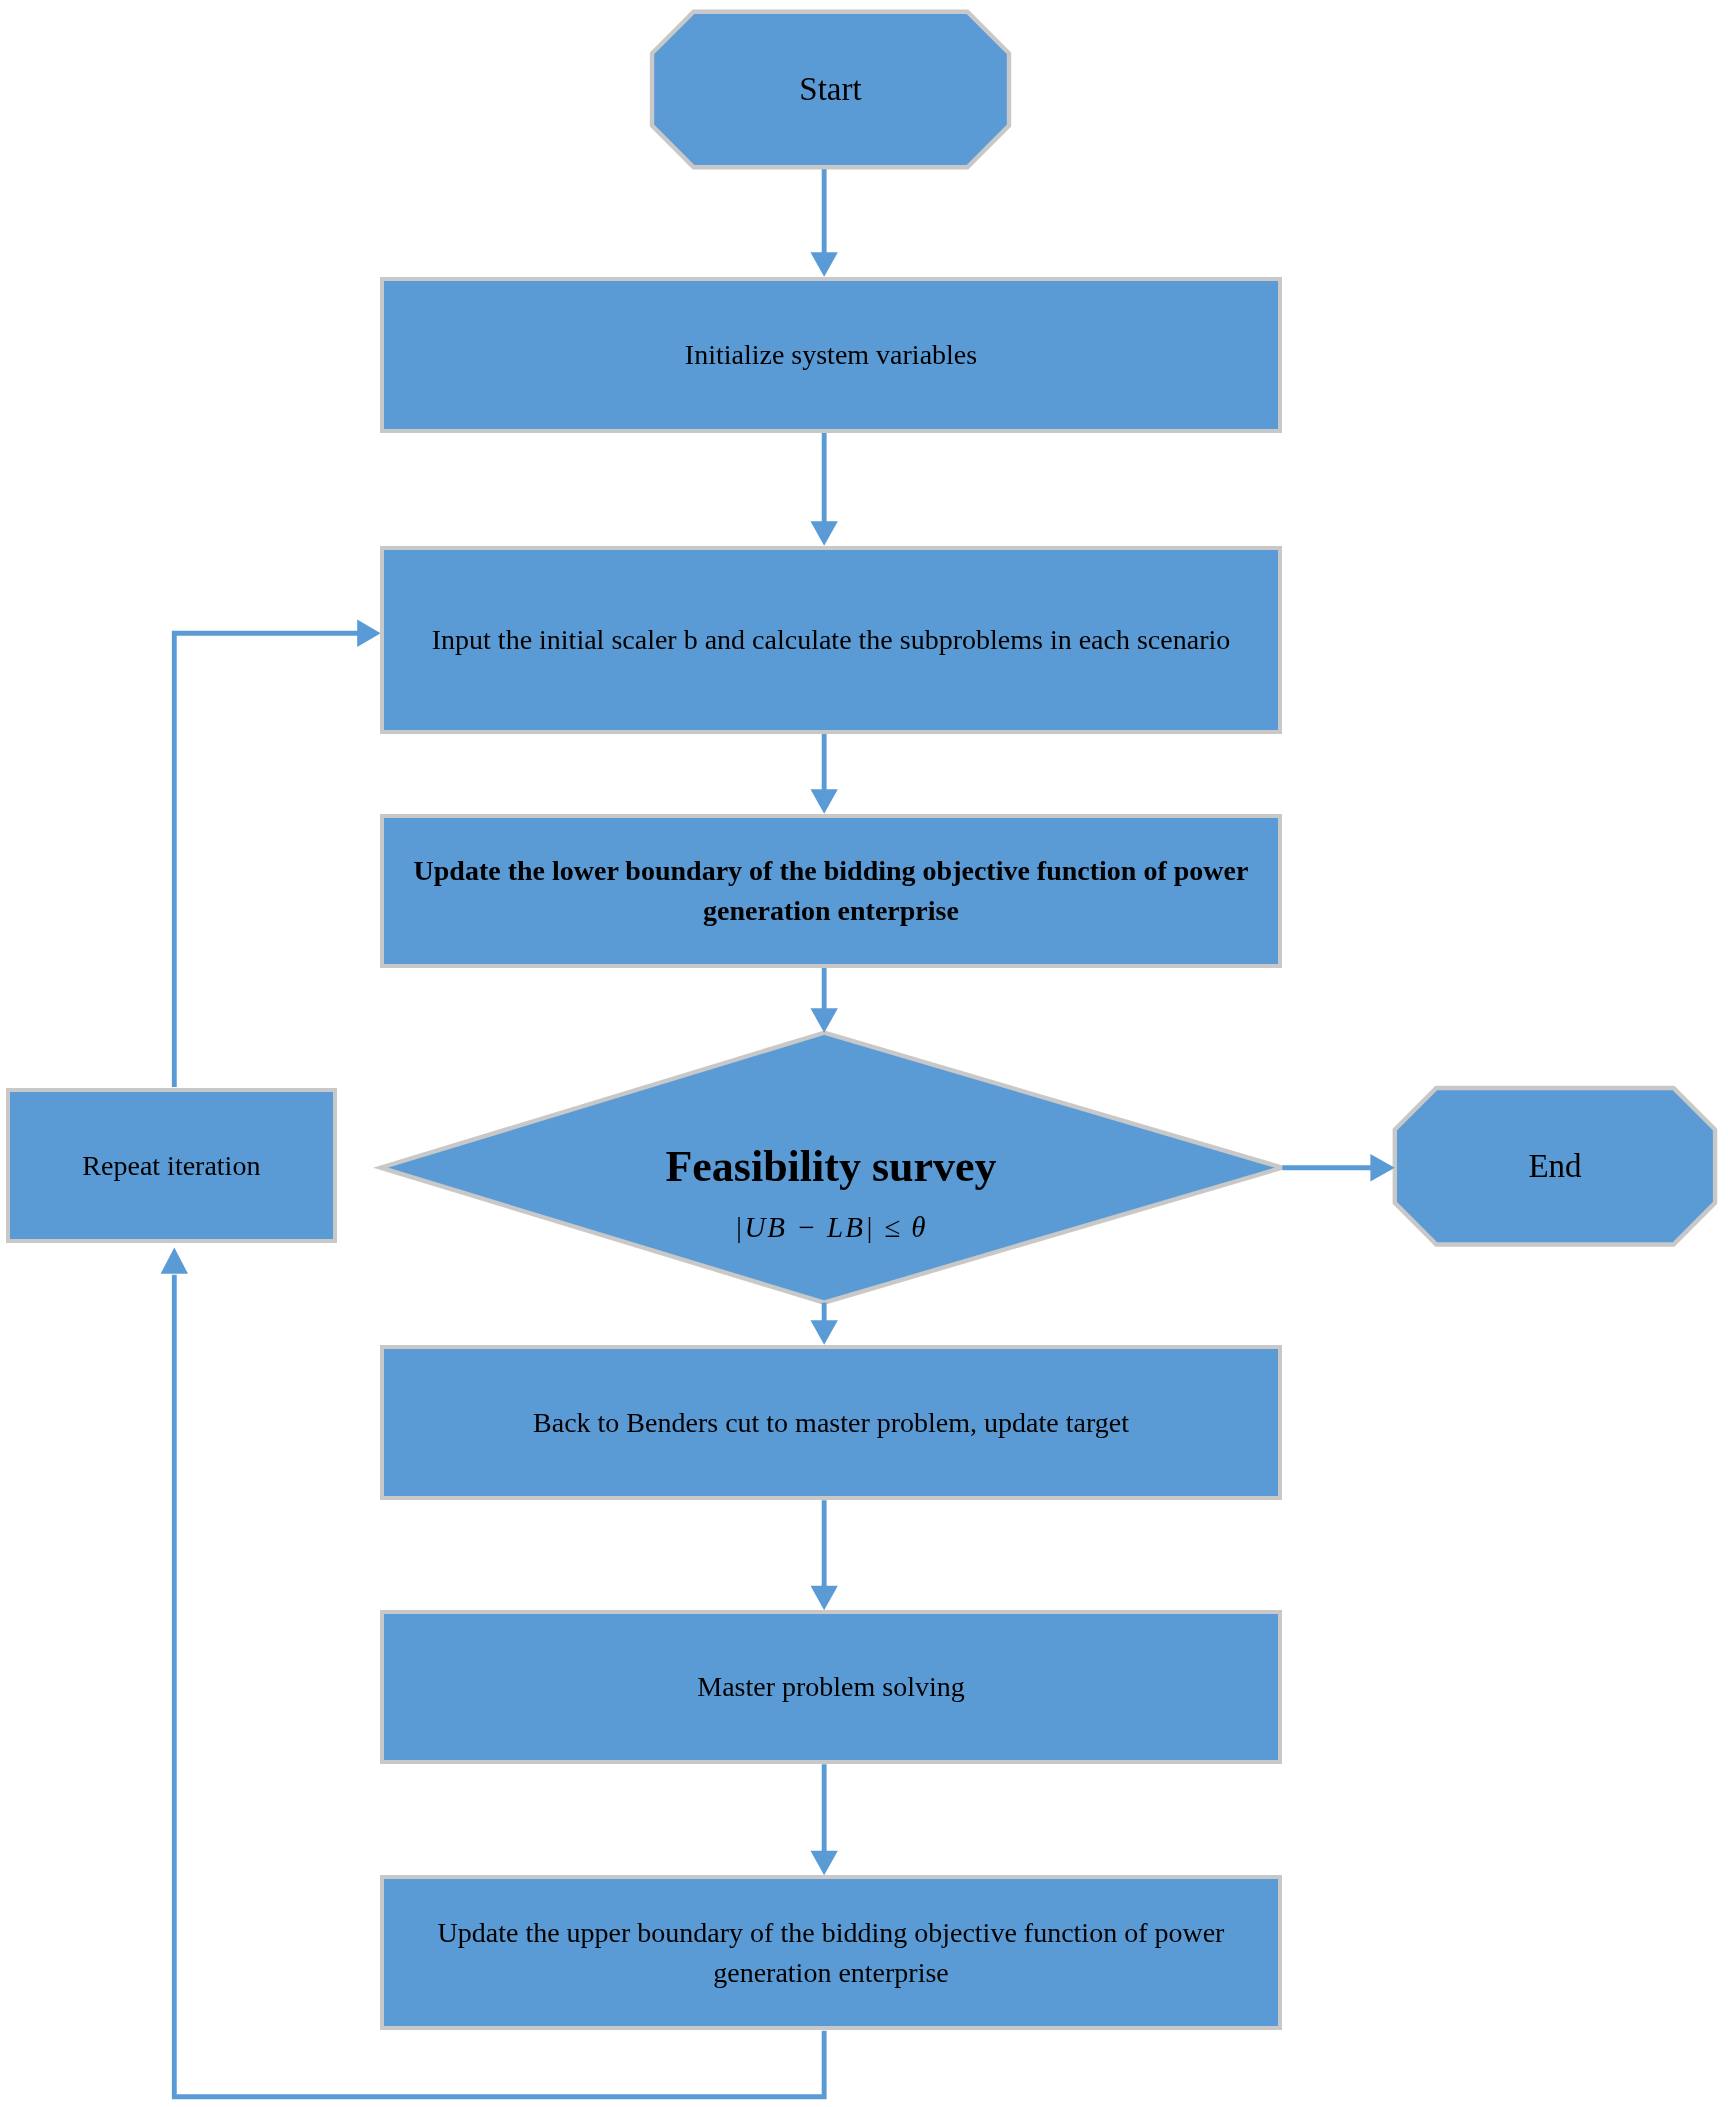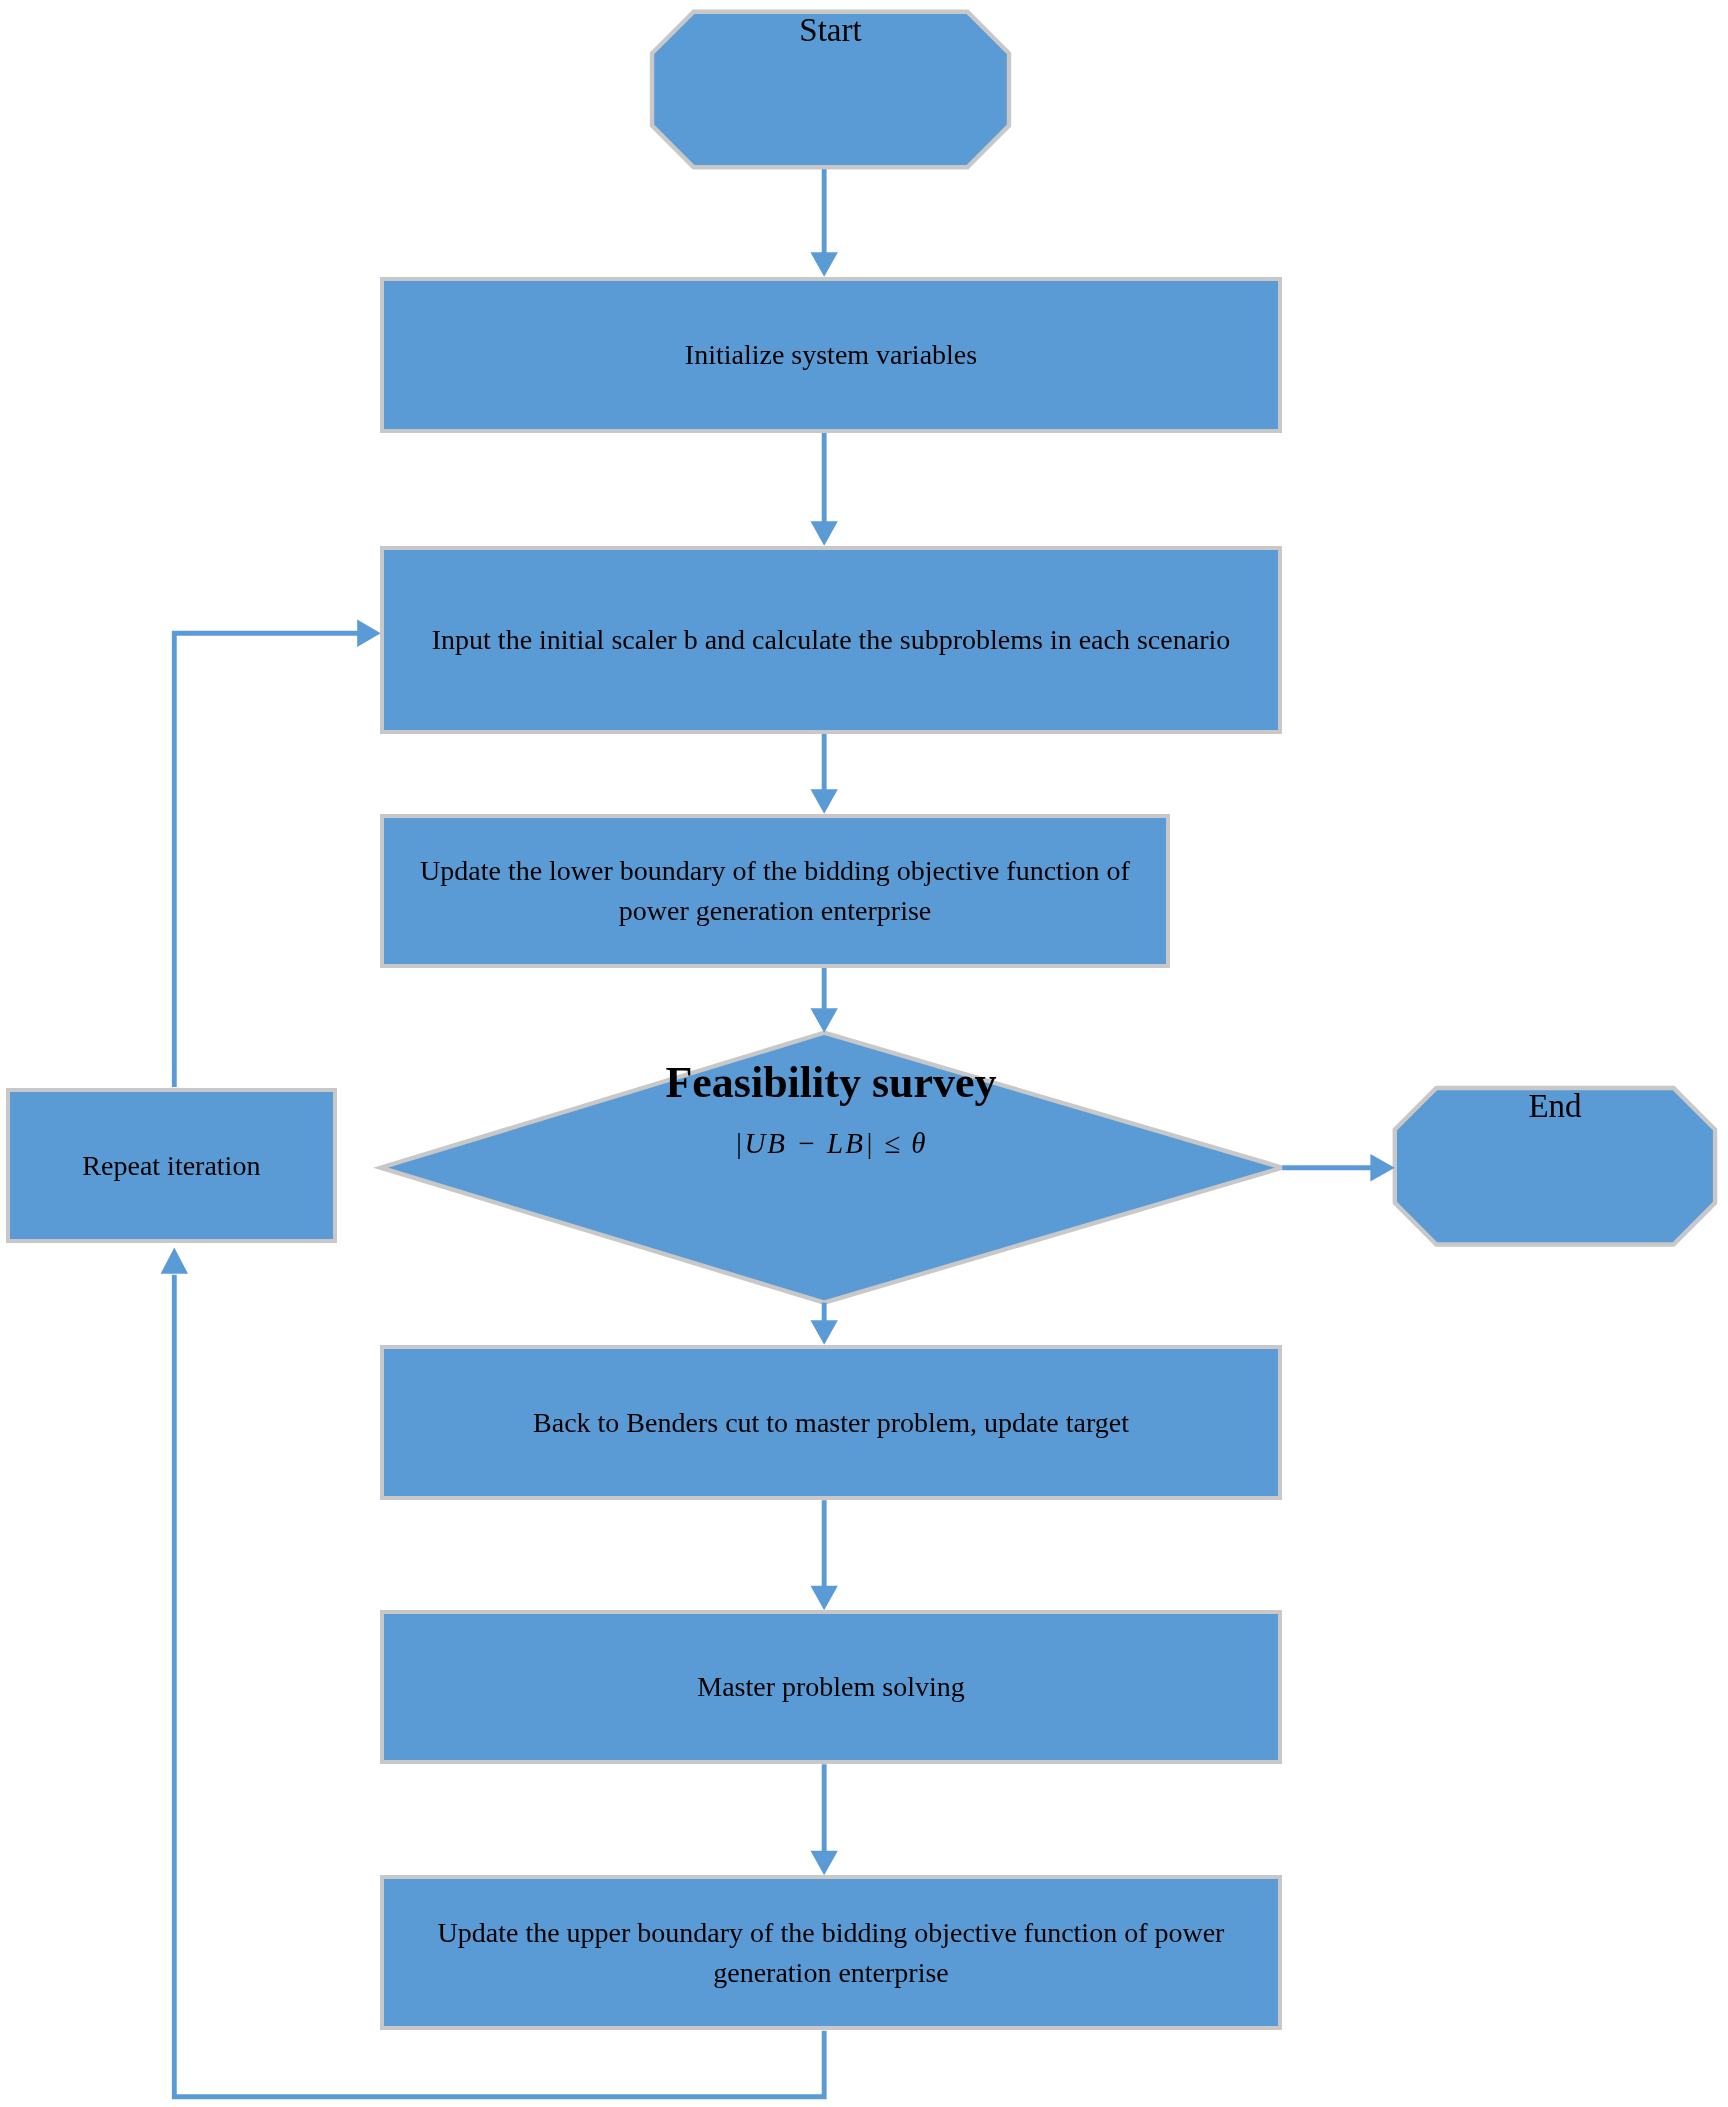--- a/index.html
+++ b/index.html
@@ -40,20 +40,21 @@
   .box-label{
     font-size:28px;
     line-height:1.42;
     padding:0 20.5px;
   }
   .overlay{
     position:absolute;
     display:flex;
     flex-direction:column;
     align-items:center;
+    justify-content:center;
     text-align:center;
     pointer-events:none;
   }
   .terminator-label{font-size:33px;}
   .diamond-label{font-size:44px;font-weight:bold;}
   .diamond-condition{
     font-size:29px;
     font-style:italic;
     margin-top:19px;
     letter-spacing:2px;
@@ -103,21 +104,21 @@
   </svg>
 
   <div class="box" style="left:380px;top:277px;width:902px;height:156px;">
     <div class="box-label">Initialize system variables</div>
   </div>
 
   <div class="box" style="left:380px;top:546px;width:902px;height:188px;">
     <div class="box-label">Input the initial scaler b and calculate the subproblems in each scenario</div>
   </div>
 
-  <div class="box" style="left:380px;top:814px;width:790px;height:154px;">
+  <div class="box" style="left:380px;top:814px;width:902px;height:154px;font-weight:bold;">
     <div class="box-label">Update the lower boundary of the bidding objective function of power generation enterprise</div>
   </div>
 
   <div class="box" style="left:380px;top:1345px;width:902px;height:155px;">
     <div class="box-label">Back to Benders cut to master problem, update target</div>
   </div>
 
   <div class="box" style="left:5.9px;top:1088px;width:331px;height:155px;">
     <div class="box-label" style="padding:0 9.8px;">Repeat iteration</div>
   </div>

